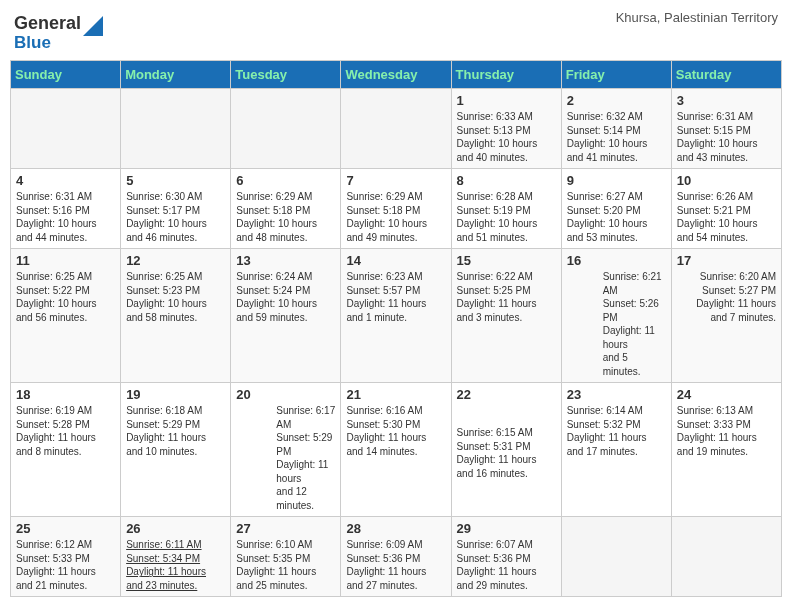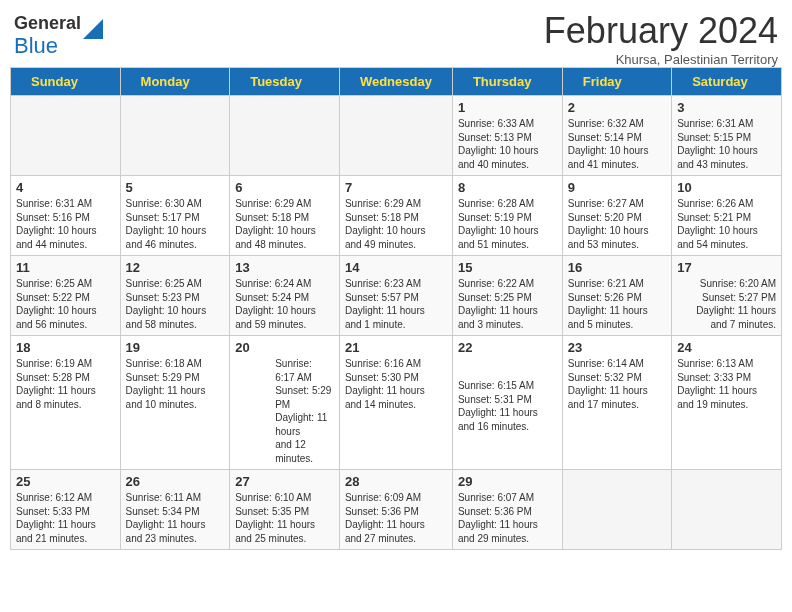--- a/index.html
+++ b/index.html
@@ -7,41 +7,41 @@
       font-family: Arial, sans-serif;
       background: #fff;
       width: 792px;
       min-height: 612px;
       padding: 10px;
     }
     .header {
       display: flex;
       justify-content: space-between;
       align-items: flex-start;
-      margin-bottom: 0;
+      margin-bottom: 8px;
       padding: 0 4px;
     }
     .logo {
       display: flex;
       align-items: center;
       margin-top: 4px;
     }
     .logo-text {
       display: flex;
       flex-direction: column;
       line-height: 1.1;
     }
     .logo-general {
       font-size: 18px;
       font-weight: bold;
       color: #333;
     }
     .logo-blue {
-      font-size: 22px;
-      font-weight: normal;
+      font-size: 17px;
+      font-weight: bold;
       color: #1a6eb5;
     }
     .logo-icon {
       width: 20px;
       height: 20px;
       margin-left: 2px;
       margin-top: -14px;
     }
     .title-block {
       text-align: right;
@@ -54,24 +54,24 @@
     .location {
       font-size: 13px;
       color: #555;
     }
     table {
       width: 100%;
       border-collapse: collapse;
     }
     thead th {
       background-color: #1a6eb5;
-      color: #fde047;
+      color: #86efac;
       font-size: 13px;
       font-weight: bold;
-      padding: 6px 20px;
+      padding: 6px 4px;
       text-align: left;
       border: 1px solid #ccc;
     }
     tbody td {
       vertical-align: top;
       border: 1px solid #ccc;
       padding: 4px 5px;
       font-size: 10.5px;
       color: #333;
       width: calc(100% / 7);
@@ -106,21 +106,20 @@
   <div class="logo">
     <div class="logo-text">
       <span class="logo-general">General</span>
       <span class="logo-blue">Blue</span>
     </div>
     <svg class="logo-icon" viewBox="0 0 20 20">
       <polygon points="0,20 20,0 20,20" fill="#1a6eb5"></polygon>
     </svg>
   </div>
   <div class="title-block">
-    <div class="month-year">February 2024</div>
     <div class="location">Khursa, Palestinian Territory</div>
   </div>
 </div>
 
 <table>
   <thead>
     <tr>
     <th>Sunday</th>
         <th>Monday</th>
         <th>Tuesday</th>
@@ -240,21 +239,21 @@
         </td>
         <td>
           <span class="day-number">15</span>
           <div class="day-info" style="white-space: pre-line;">Sunrise: 6:22 AM
 Sunset: 5:25 PM
 Daylight: 11 hours
 and 3 minutes.</div>
         </td>
         <td>
           <span class="day-number">16</span>
-          <div class="day-info" style="white-space: pre-line;">Sunrise: 6:21 AM
+          <div class="day-info" style="white-space: pre-line; margin-left: 36px;">Sunrise: 6:21 AM
 Sunset: 5:26 PM
 Daylight: 11 hours
 and 5 minutes.</div>
         </td>
         <td>
           <span class="day-number">17</span>
           <div class="day-info" style="white-space: pre-line; text-align: right;">Sunrise: 6:20 AM
 Sunset: 5:27 PM
 Daylight: 11 hours
 and 7 minutes.</div>
@@ -314,21 +313,21 @@
       <tr>
         <td>
           <span class="day-number">25</span>
           <div class="day-info" style="white-space: pre-line;">Sunrise: 6:12 AM
 Sunset: 5:33 PM
 Daylight: 11 hours
 and 21 minutes.</div>
         </td>
         <td>
           <span class="day-number">26</span>
-          <div class="day-info" style="white-space: pre-line;">Sunrise: 6:11 AM
+          <div class="day-info" style="white-space: pre-line; text-decoration: underline;">Sunrise: 6:11 AM
 Sunset: 5:34 PM
 Daylight: 11 hours
 and 23 minutes.</div>
         </td>
         <td>
           <span class="day-number">27</span>
           <div class="day-info" style="white-space: pre-line;">Sunrise: 6:10 AM
 Sunset: 5:35 PM
 Daylight: 11 hours
 and 25 minutes.</div>

